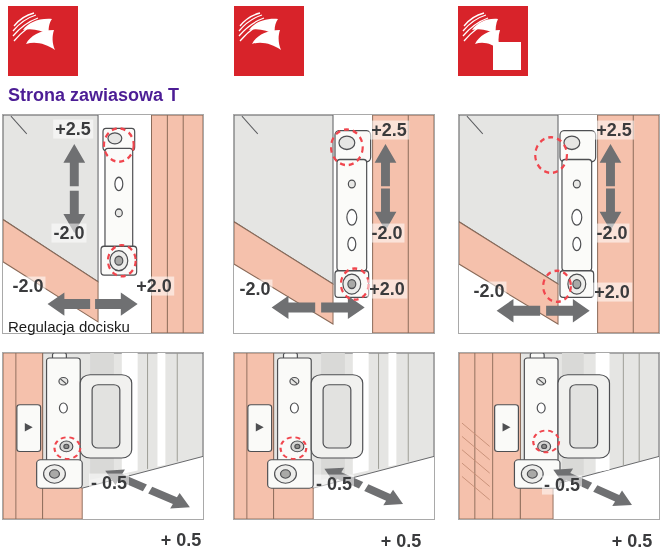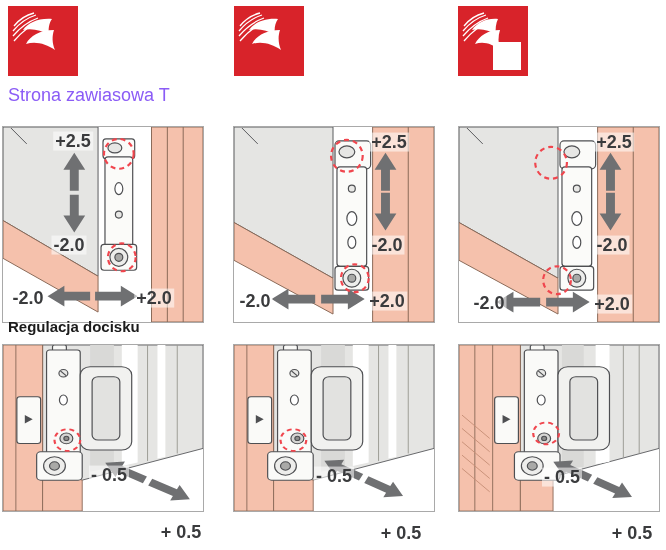--- a/index.html
+++ b/index.html
@@ -1,30 +1,30 @@
 <!DOCTYPE html>
 <html><head>
 <meta charset="utf-8">
 <style>
   *{margin:0;padding:0;box-sizing:border-box}
   html,body{background:#ffffff}
   body{width:666px;height:550px;font-family:"Liberation Sans",sans-serif;position:relative;overflow:hidden}
   .stage{position:absolute;left:0;top:0;width:666px;height:550px;background:#fff}
   .logo{position:absolute;top:6px;width:70px;height:70px}
-  .heading{position:absolute;top:84px;font-size:18px;font-weight:400;color:#8b5cf6;white-space:nowrap}
+  .heading{position:absolute;top:84px;font-size:18px;font-weight:700;color:#4c1d95;white-space:nowrap}
   .heading sup{font-size:11px}
-  .sec-title{position:absolute;left:8px;top:318px;font-size:15px;font-weight:700;color:#1b1b1b}
+  .sec-title{position:absolute;left:8px;top:318px;font-size:15px;font-weight:400;color:#1b1b1b}
   .panel{position:absolute;border:1px solid #a9a9a9;background:#fff}
   .panel svg{display:block;width:100%;height:100%}
   .lbl{position:absolute;transform:translate(-50%,-50%);font-size:18px;font-weight:700;color:#3a3b3d;
        background:rgba(255,255,255,.55);padding:0 2px;line-height:1.05;white-space:nowrap}
   .marker{fill:none;stroke:#f0464e;stroke-width:2.2;stroke-dasharray:5 4}
   .arrow{fill:#6f7072}
-  .p-top{left:0;top:126px;width:202px;height:197px}
-  .p-bot{left:0;top:344px;width:202px;height:168px}
+  .p-top{left:0;top:114px;width:202px;height:220px}
+  .p-bot{left:0;top:352px;width:202px;height:168px}
 </style>
 </head>
 <body>
 
 <div class="stage">
 
   <svg width="0" height="0" style="position:absolute" aria-hidden="true">
     <defs>
       <g id="frameB">
         <rect x="0" y="0" width="202" height="199" fill="#ffffff"></rect>

